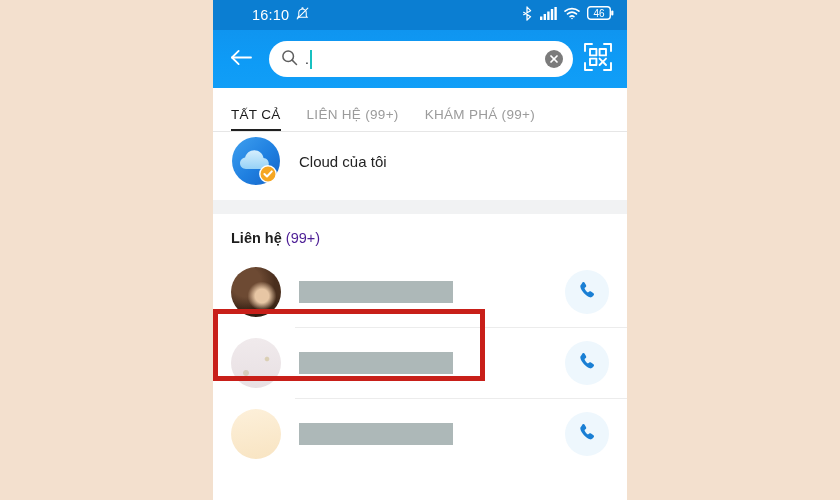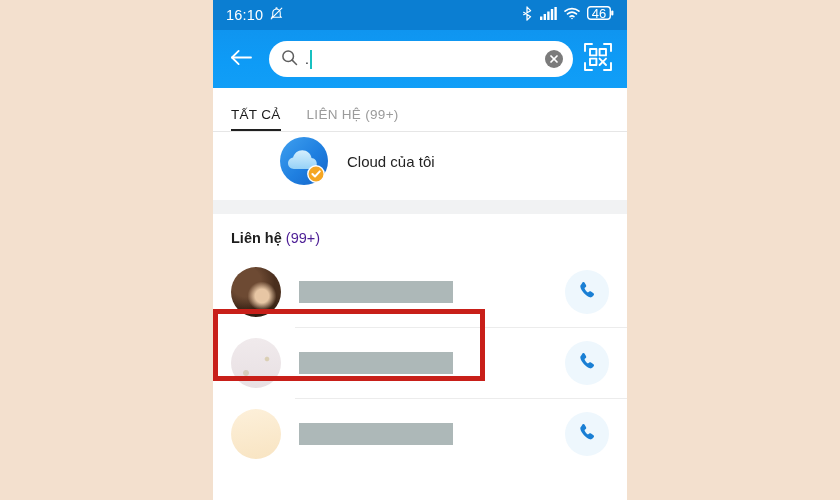--- a/index.html
+++ b/index.html
@@ -22,21 +22,21 @@
   
   #statusbar {
     height: 30px;
     background: #0b7ed2;
     display: flex; align-items: center;
     padding: 0 13px;
     color: #ffffff;
   }
   #statusbar .left { display: flex; align-items: center; gap: 6px; flex: 1; }
   #statusbar .right { display: flex; align-items: center; gap: 7px; }
-  .clock { font-size: 14.5px; letter-spacing: .2px; }
+  .clock { font-size: 14.5px; letter-spacing: .2px; margin-left: 26px; }
   .sb-ic { display: block; }
 
   
   #searchheader {
     height: 58px;
     background: linear-gradient(180deg,#0f95f0 0%,#0e9bf6 55%,#119ef7 100%);
     display: flex; align-items: center;
     padding: 0 12px 0 8px;
     gap: 8px;
   }
@@ -119,21 +119,20 @@
     font-weight: normal;
     color: #4c1d95;
   }
 
   
   #cloud-row {
     display: flex; align-items: center;
     padding: 4px 18px 14px 18px;
     background: #fff;
     gap: 18px;
-    margin-left: 48px;
   }
   #cloud-icon { width: 50px; height: 50px; flex: 0 0 50px; position: relative; }
   #cloud-label { font-size: 15px; color: #232323; }
 
   .band { height: 14px; background: #f1f2f3; width: 100%; }
 
   
   .contact-row {
     display: flex; align-items: center;
     height: 71px;
@@ -232,21 +231,21 @@
           <path d="M4 7.4a8 8 0 0 1 10 0"></path>
           <path d="M6.8 10.5a4 4 0 0 1 4.4 0"></path>
           <circle cx="9" cy="12.6" r=".9" fill="#ffffff" stroke="none"></circle>
         </svg>
       </span>
       <span class="sb-ic" style="position:relative;">
         <svg width="27" height="14" viewBox="0 0 27 14">
           <rect x="0.7" y="0.7" width="22.6" height="12.6" rx="3" ry="3" fill="none" stroke="#ffffff" stroke-width="1.4"></rect>
           <rect x="24.2" y="4.6" width="2.2" height="4.8" rx="1" fill="#ffffff"></rect>
         </svg>
-        <span style="position:absolute;left:0;top:0;width:24px;height:14px;display:flex;align-items:center;justify-content:center;font-size:13px;color:#fff;font-family:'Liberation Sans',sans-serif;">46</span>
+        <span style="position:absolute;left:0;top:0;width:24px;height:14px;display:flex;align-items:center;justify-content:center;font-size:10px;color:#fff;font-family:'Liberation Sans',sans-serif;">46</span>
       </span>
     </div>
   </div>
 
   <div id="searchheader">
 
     <div id="back-btn">
       <span>
         <svg width="23" height="19" viewBox="0 0 24 20" fill="none" stroke="#ffffff" stroke-width="1.9" stroke-linecap="round" stroke-linejoin="round">
           <line x1="2" y1="10" x2="22" y2="10"></line>
@@ -287,20 +286,21 @@
           <line x1="16.6" y1="16.6" x2="23" y2="23"></line>
           <line x1="23" y1="16.6" x2="16.6" y2="23"></line>
         </svg>
       </span>
     </div>
   </div>
 
   <div id="tabs">
     <div class="tab active">TẤT CẢ</div>
     <div class="tab">LIÊN HỆ (99+)</div>
+    <div class="tab">KHÁM PHÁ (99+)</div>
   </div>
 
 
   <div id="cloud-row">
     <span id="cloud-icon">
       <svg width="50" height="50" viewBox="0 0 50 50">
         <defs>
           <linearGradient id="cg" x1="0" y1="0" x2="1" y2="1">
             <stop offset="0%" stop-color="#3fa0ef"></stop>
             <stop offset="55%" stop-color="#1f7fe0"></stop>

